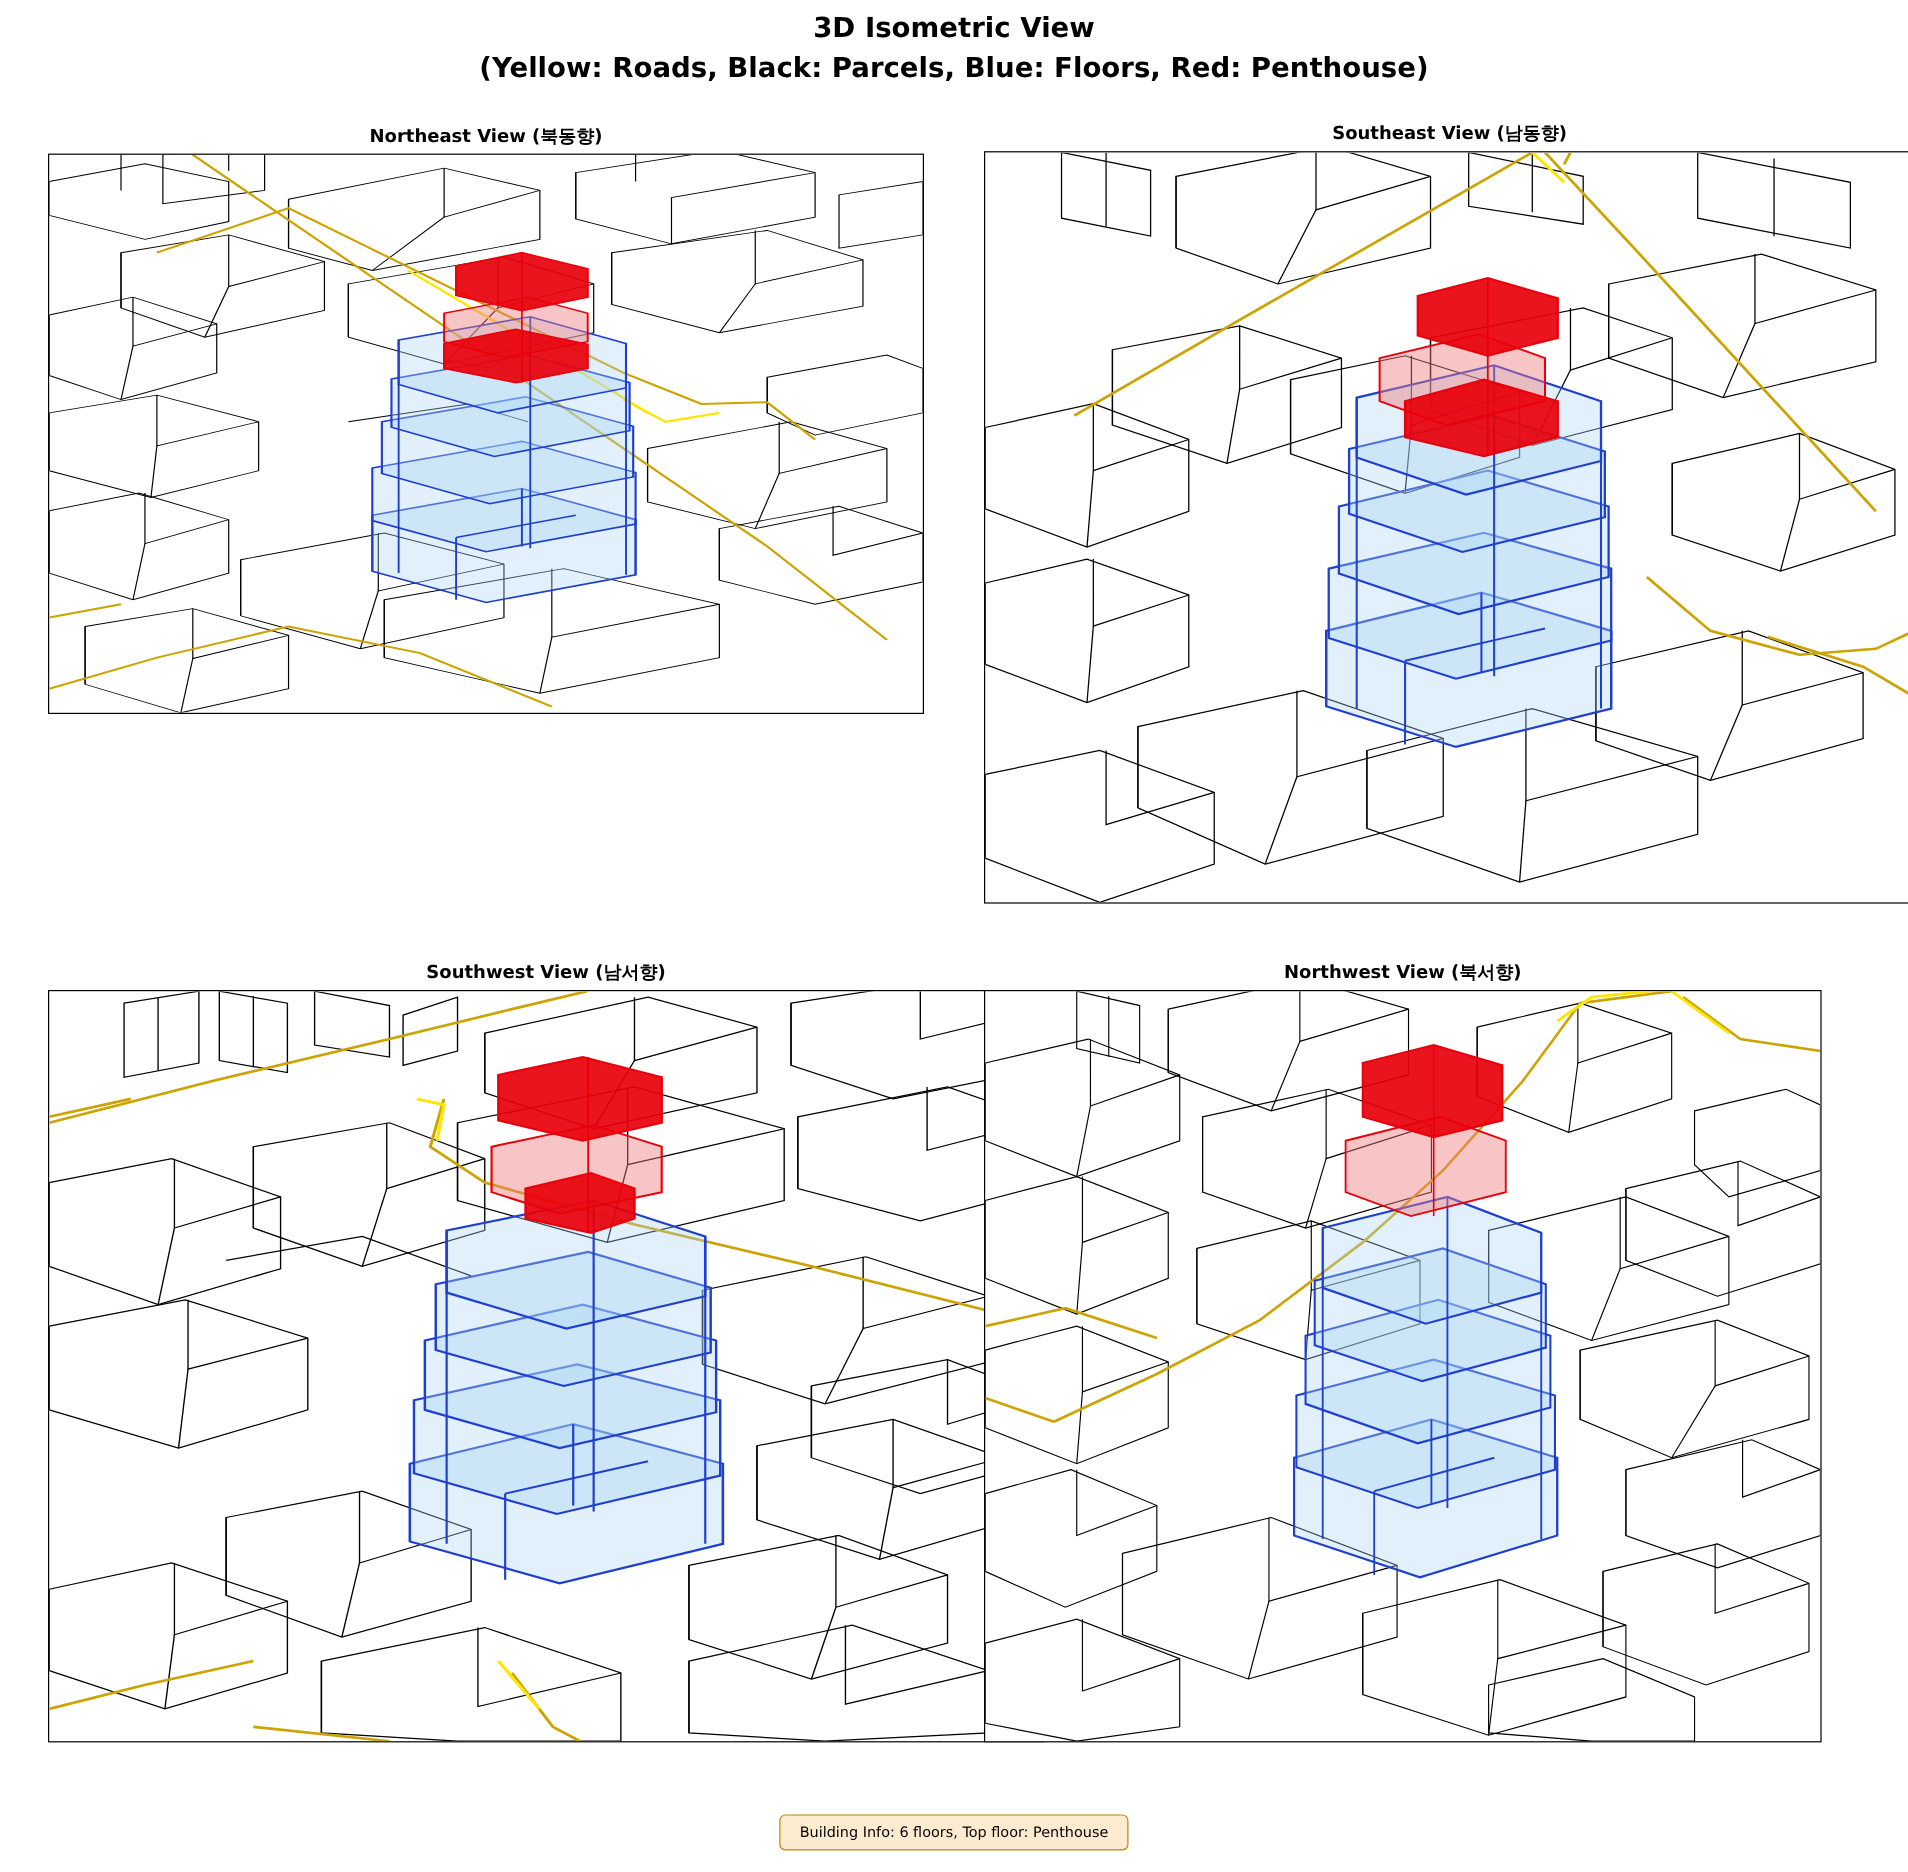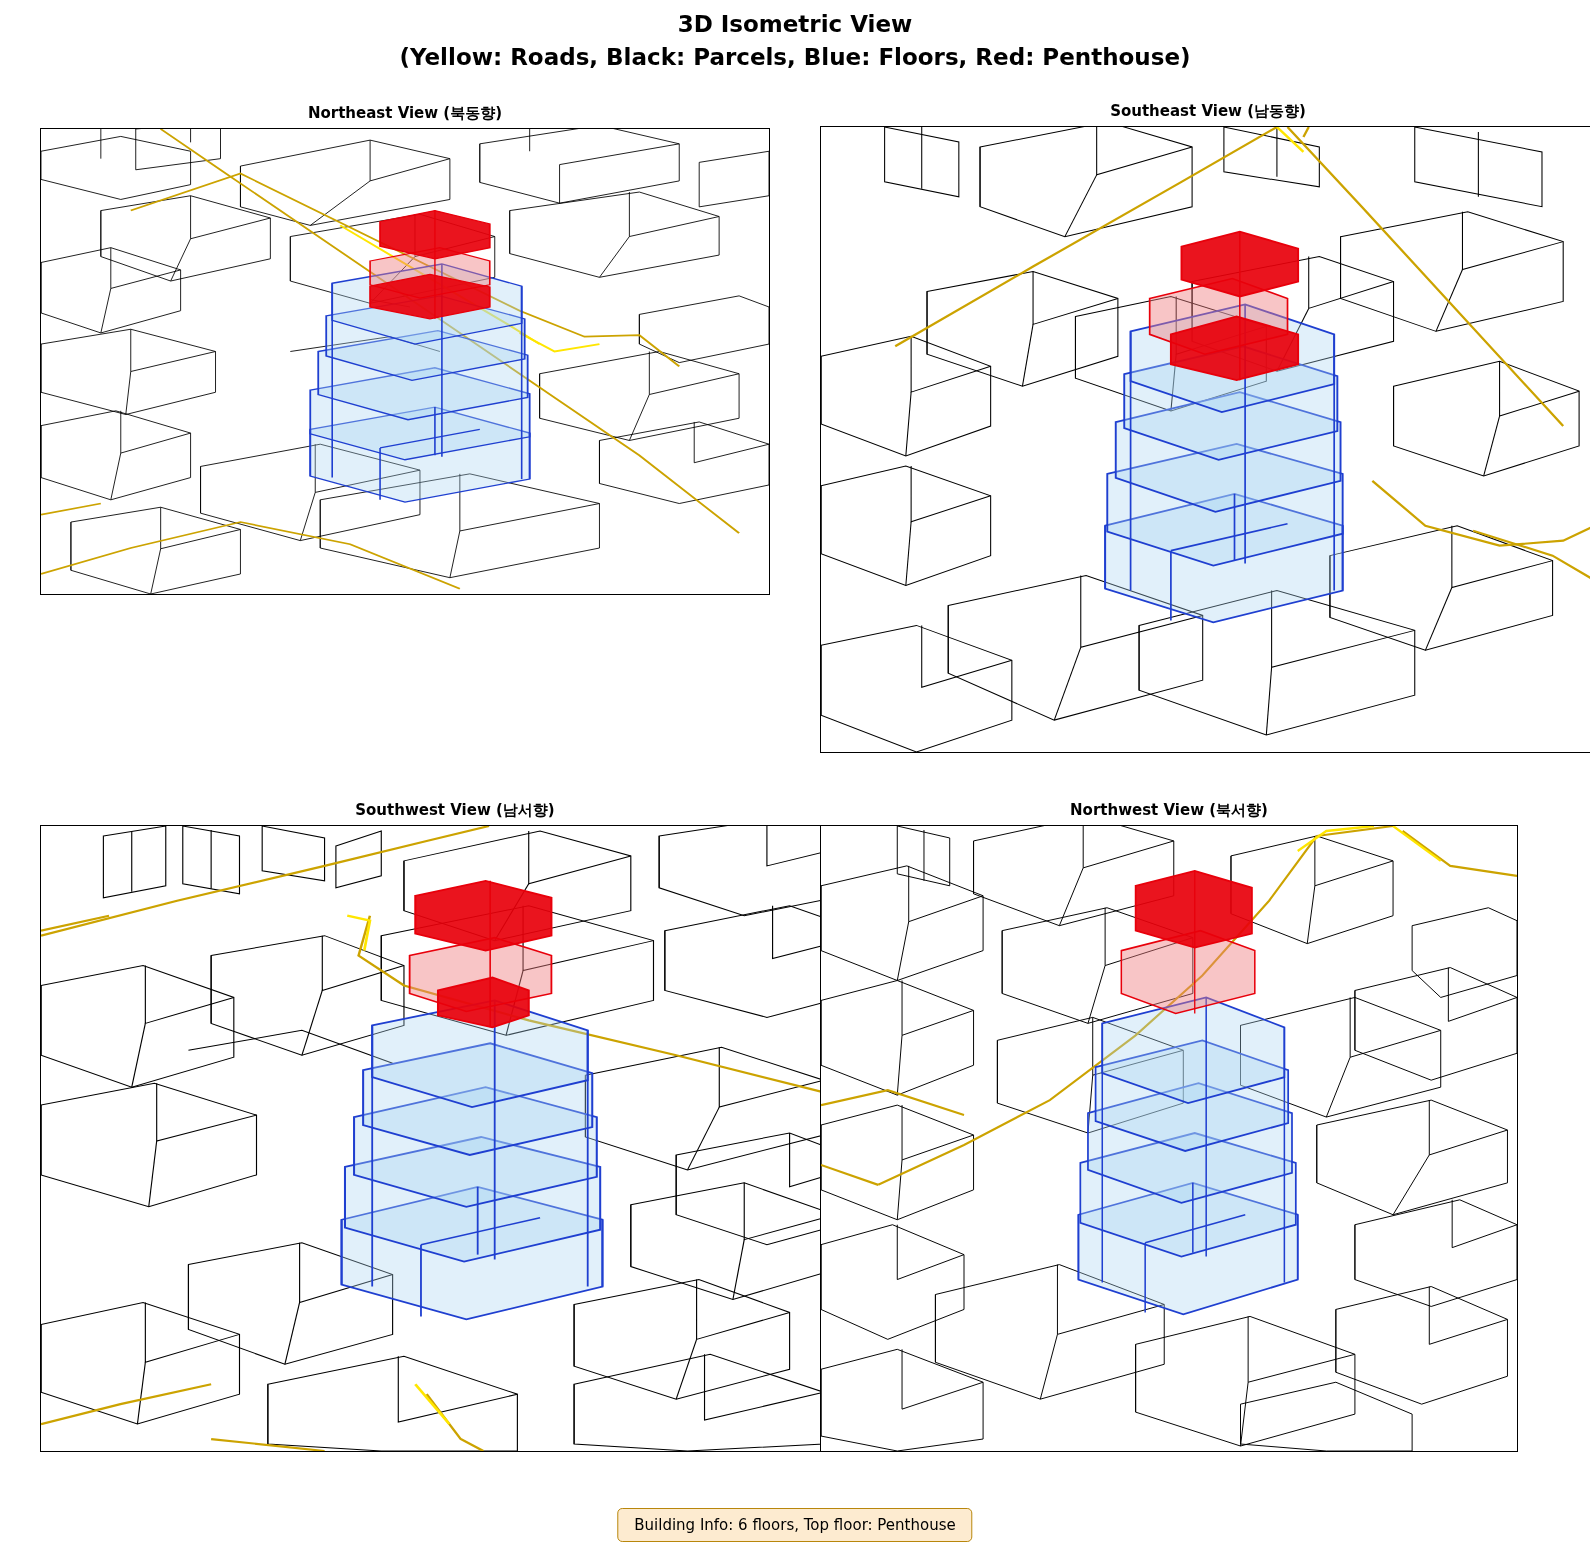--- a/index.html
+++ b/index.html
@@ -62,21 +62,21 @@
   }
   .footer-box {
     position: absolute;
     left: 50%;
     transform: translateX(-50%);
     bottom: 18px;
     background: #fdebd0;
     border: 1px solid #b8860b;
     border-radius: 5px;
     padding: 7px 16px;
-    font-size: 15px;
+    font-size: 12px;
     color: #000;
     white-space: nowrap;
   }
 </style>
 </head>
 <body>
 
 <div id="figure">
 
   <div class="suptitle">3D Isometric View

